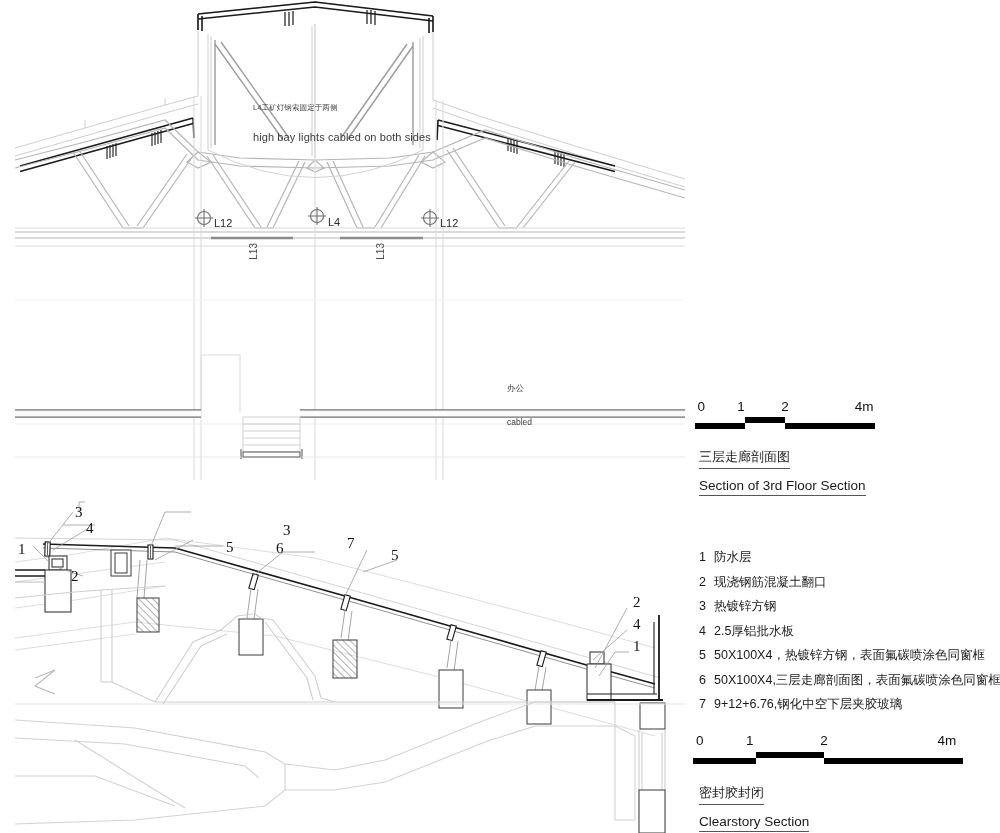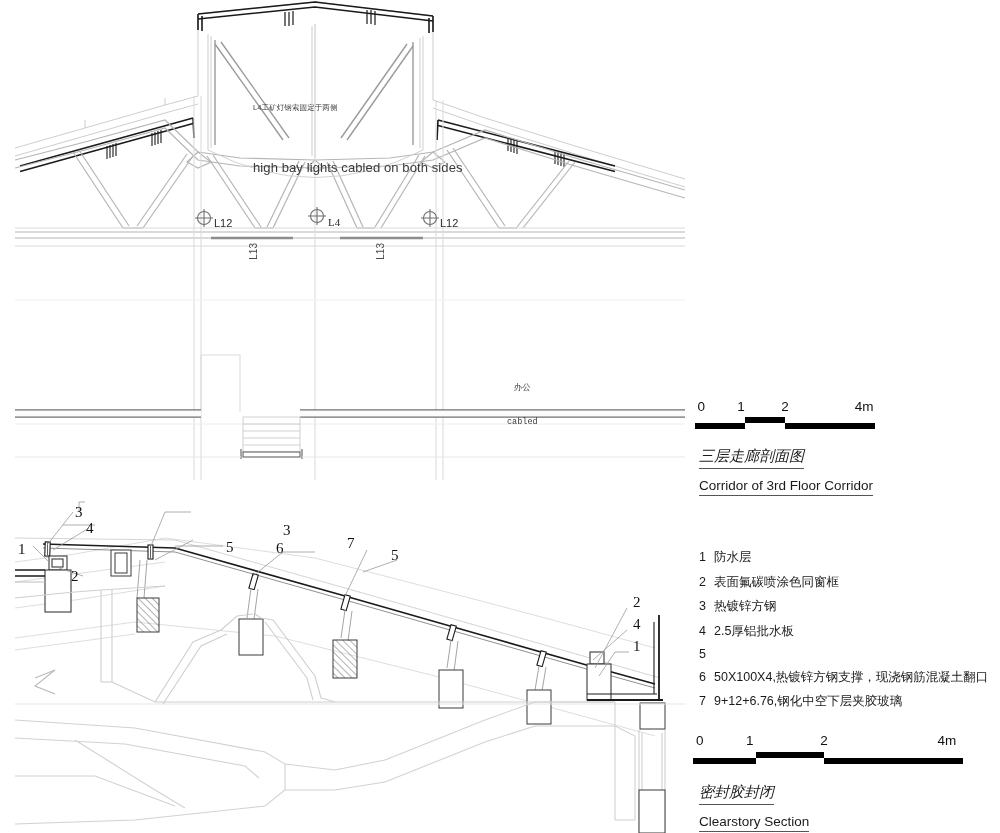--- a/index.html
+++ b/index.html
@@ -9,37 +9,37 @@
     color:#1a1a1a;
   }
   .sheet{position:absolute;left:15px;top:0;width:1000px;height:833px;}
 
   
   .dwg{position:absolute;left:0;top:0;}
 
   
   .lbl{position:absolute;white-space:pre;line-height:1.25;}
   .lbl-note{font-size:7.5px;color:#3a3a3a;letter-spacing:.1px;}
-  .lbl-note .en{font-size:13px;margin-top:29px;}
+  .lbl-note .en{font-size:11px;}
   .lbl-tag{font-size:11px;color:#2b2b2b;}
-  .lbl-room{font-size:8.5px;color:#3a3a3a;text-align:center;line-height:1.35;font-family:Liberation Mono, monospace;}
+  .lbl-room{font-size:8.5px;color:#3a3a3a;line-height:1.35;}
   .lbl-vert{font-size:10px;color:#4a4a4a;
             writing-mode:vertical-rl;transform:rotate(180deg);}
   .lbl-num{font-size:15px;color:#111;font-family:"Liberation Serif","DejaVu Serif",serif;}
   .scalebar{position:absolute;}
   .sb-ticks{position:relative;height:17px;}
   .sb-ticks span{position:absolute;top:0;font-size:13.5px;color:#111;
                  transform:translateX(-50%);}
   .sb-body{position:relative;height:13px;}
   .sb-seg{position:absolute;background:#000;}
 
   .ttl{position:absolute;}
   .ttl div{border-bottom:1px solid #555;display:inline-block;
            padding-bottom:2px;margin-bottom:7px;white-space:nowrap;}
-  .ttl .cn{font-size:15px;color:#1a1a1a;font-style:italic;}
+  .ttl .cn{font-size:13px;color:#1a1a1a;}
   .ttl .en{font-size:13.5px;color:#1a1a1a;}
 
   .keylist{position:absolute;}
   .keyrow{display:flex;align-items:baseline;margin-bottom:7.5px;
           font-size:12.5px;color:#1a1a1a;white-space:nowrap;}
   .keyrow .kn{width:15px;flex:0 0 15px;}
   .keyrow .kt{}
 </style>
 </head>
 <body>
@@ -216,21 +216,21 @@
       <path d="M0,457 L226,457 M287,457 L670,457"></path>
     </g>
   </svg>
 
   <div class="lbl lbl-note" style="left:238px;top:84px;">
     <div>L4工矿灯钢索固定于两侧</div>
     <div class="en">high bay lights cabled on both sides</div>
   </div>
 
   <div class="lbl lbl-tag" style="left:199px;top:217px;">L12</div>
-  <div class="lbl lbl-tag" style="left:313px;top:216px;font-family:Liberation Serif, serif;">L4</div>
+  <div class="lbl lbl-tag" style="left:313px;top:216px;">L4</div>
   <div class="lbl lbl-tag" style="left:425px;top:217px;">L12</div>
 
   <div class="lbl lbl-vert" style="left:233px;top:243px;">L13</div>
   <div class="lbl lbl-vert" style="left:360px;top:243px;">L13</div>
 
   <div class="lbl lbl-room" style="left:492px;top:360px;">
     <div>办公</div>
     <div>cabled</div>
   </div>
 
@@ -393,46 +393,47 @@
     </div>
     <div class="sb-body">
       <div class="sb-seg" style="left:0%;top:7px;width:28%;height:6px;"></div>
       <div class="sb-seg" style="left:28%;top:1px;width:22%;height:6px;"></div>
       <div class="sb-seg" style="left:50%;top:7px;width:50%;height:6px;"></div>
     </div>
   </div>
 
   <div class="ttl" style="left:684px;top:447px;">
     <div class="cn">三层走廊剖面图</div><br>
-    <div class="en">Corridor of 3rd Floor Corridor</div>
+    <div class="en">Section of 3rd Floor Section</div>
   </div>
 
   <div class="keylist" style="left:684px;top:549px;">
     <div class="keyrow">
       <span class="kn">1</span>
       <span class="kt">防水层</span>
     </div>
     <div class="keyrow">
       <span class="kn">2</span>
-      <span class="kt">表面氟碳喷涂色同窗框</span>
+      <span class="kt">现浇钢筋混凝土翻口</span>
     </div>
     <div class="keyrow">
       <span class="kn">3</span>
       <span class="kt">热镀锌方钢</span>
     </div>
     <div class="keyrow">
       <span class="kn">4</span>
       <span class="kt">2.5厚铝批水板</span>
     </div>
     <div class="keyrow">
       <span class="kn">5</span>
+      <span class="kt">50X100X4，热镀锌方钢，表面氟碳喷涂色同窗框</span>
     </div>
     <div class="keyrow">
       <span class="kn">6</span>
-      <span class="kt">50X100X4,热镀锌方钢支撑，现浇钢筋混凝土翻口</span>
+      <span class="kt">50X100X4,三层走廊剖面图，表面氟碳喷涂色同窗框</span>
     </div>
     <div class="keyrow">
       <span class="kn">7</span>
       <span class="kt">9+12+6.76,钢化中空下层夹胶玻璃</span>
     </div>
   </div>
 
   <div class="scalebar" style="left:678px;top:733px;width:270px;">
     <div class="sb-ticks">
       <span style="left:2.5%;">0</span>

